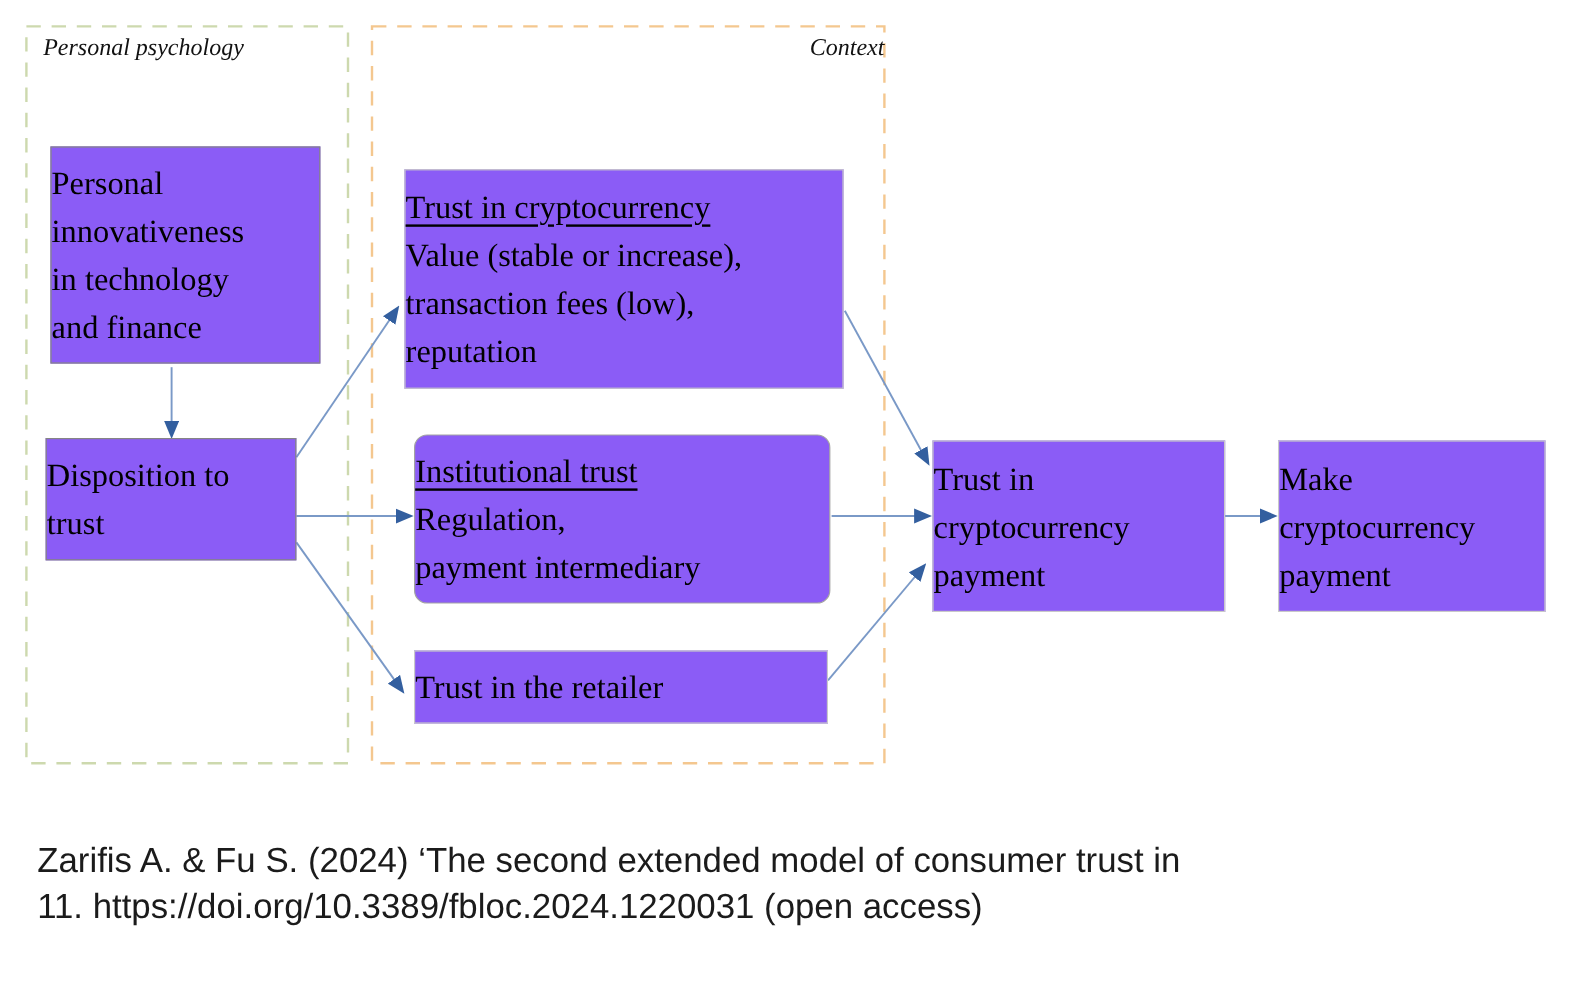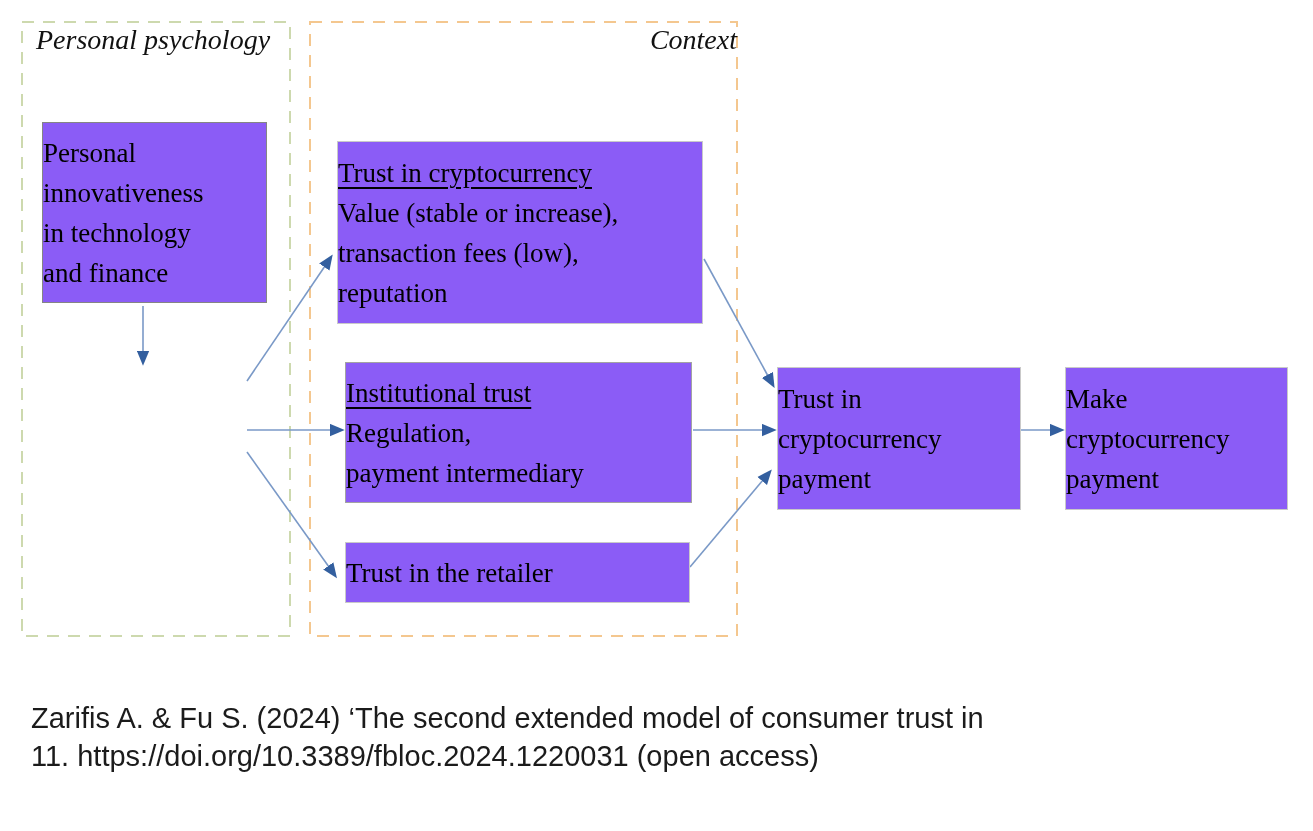--- a/index.html
+++ b/index.html
@@ -7,41 +7,41 @@
     position:relative;
     width:1313px;height:831px;
     background:#ffffff;
     overflow:hidden;
     font-family:"Liberation Serif","DejaVu Serif",serif;
     color:#000;
   }
   .overlay{position:absolute;left:0;top:0;width:1313px;height:831px;z-index:0;}
   .group-label{
     position:absolute;z-index:2;
-    font-style:italic;font-size:28px;line-height:28px;color:#111;
+    font-style:italic;font-size:20px;line-height:28px;color:#111;
     white-space:nowrap;
   }
   .label-personal{left:36px;top:26px;}
   .label-context{left:310px;top:26px;width:427px;text-align:right;}
   .node{
     position:absolute;z-index:1;
     background:#8b5cf6;
     display:flex;flex-direction:column;justify-content:center;align-items:flex-start;
     text-align:center;
     font-size:27px;line-height:40px;color:#000;
     box-sizing:border-box;
   }
   .b-dark{border:1px solid #858585;}
   .b-mid{border:1px solid #a3a3a3;}
   .b-light{border:1px solid #c9c9c9;}
   .node .title{text-decoration:underline;text-decoration-thickness:2px;text-underline-offset:5px;}
   .n1{left:42px;top:122px;width:225px;height:181px;}
   .n2{left:38px;top:365px;width:209px;height:102px;}
   .n3{left:337px;top:141px;width:366px;height:183px;}
-  .n4{left:345px;top:362px;width:347px;height:141px;}
+  .n4{left:345px;top:362px;width:347px;height:141px;border-radius:11px;}
   .n5{left:345px;top:542px;width:345px;height:61px;}
   .n6{left:777px;top:367px;width:244px;height:143px;}
   .n7{left:1065px;top:367px;width:223px;height:143px;}
   .citation{
     position:absolute;z-index:1;
     left:31px;top:699px;width:1262px;
     font-family:"Liberation Sans","DejaVu Sans",sans-serif;
     font-size:29px;line-height:38px;color:#1b1b1b;
   }
 </style>
@@ -73,20 +73,24 @@
   <div class="group-label label-personal">Personal psychology</div>
   <div class="group-label label-context">Context</div>
 
   <div class="node n1 b-dark">
     <div>Personal</div>
     <div>innovativeness</div>
     <div>in technology</div>
     <div>and finance</div>
   </div>
 
+  <div class="node n2 b-dark">
+    <div>Disposition to</div>
+    <div>trust</div>
+  </div>
 
   <div class="node n3 b-light">
     <div class="title">Trust in cryptocurrency</div>
     <div>Value (stable or increase),</div>
     <div>transaction fees (low),</div>
     <div>reputation</div>
   </div>
 
   <div class="node n4 b-mid">
     <div class="title">Institutional trust</div>

